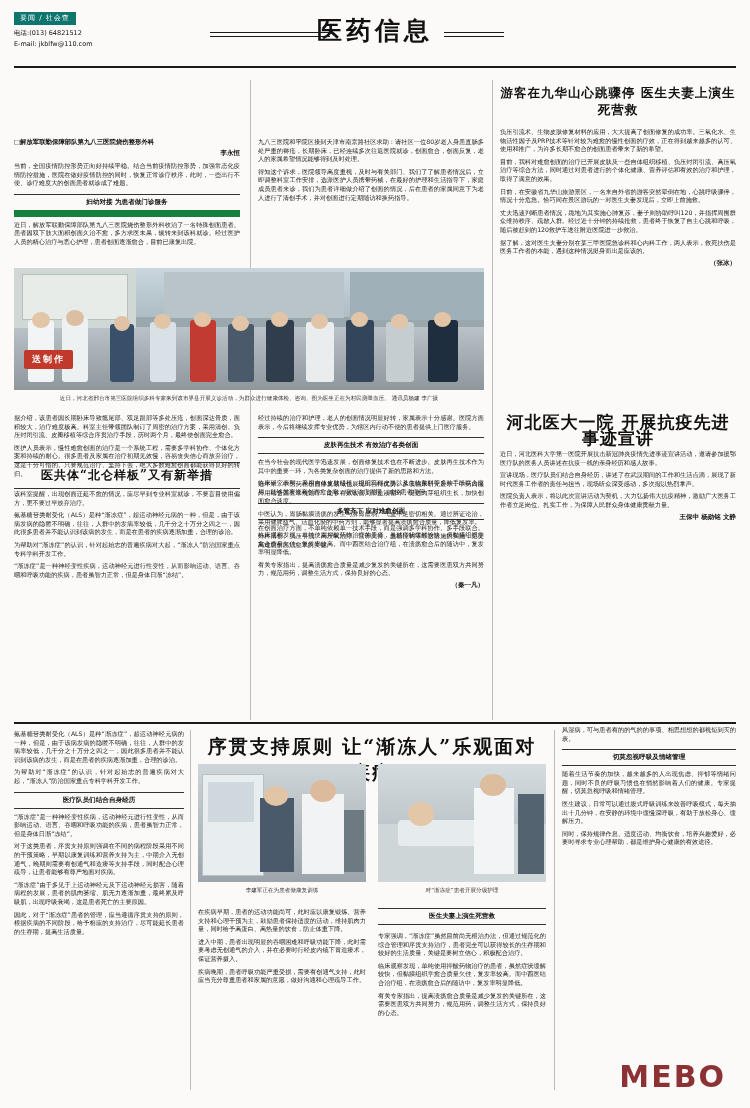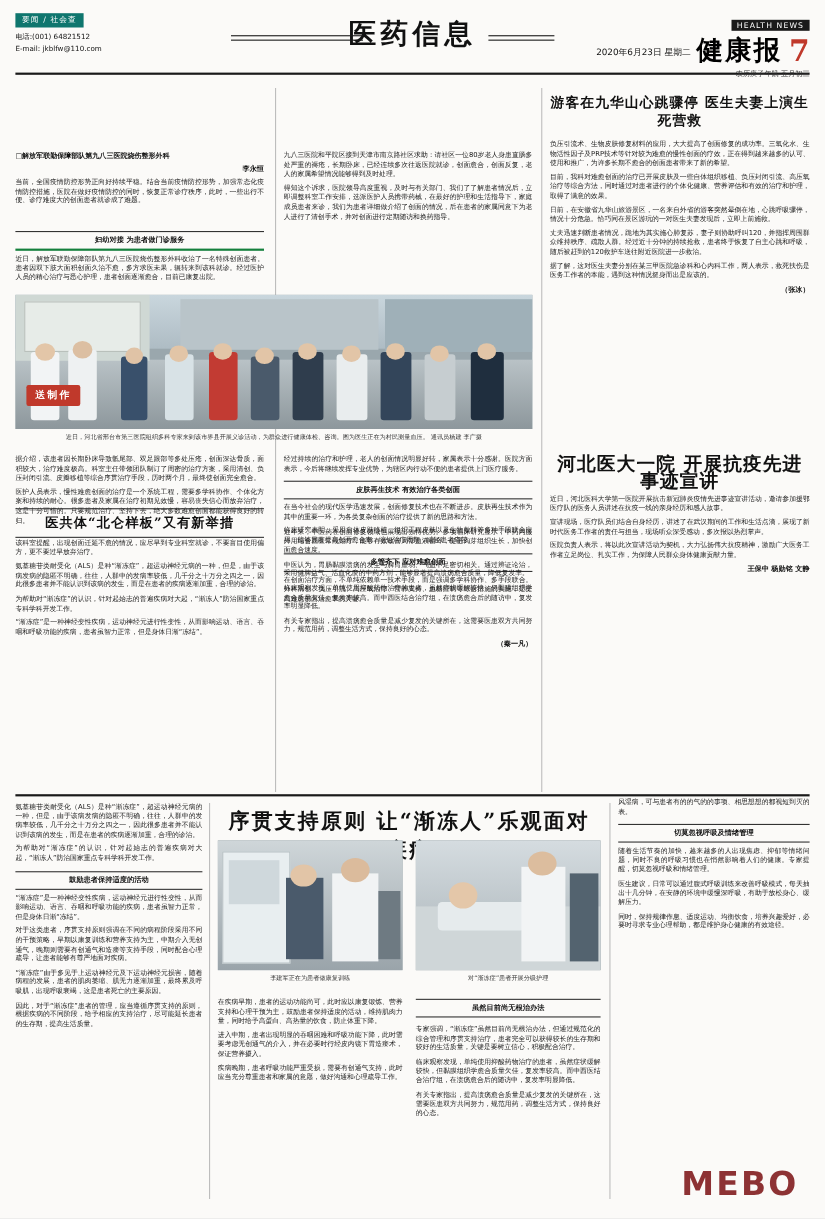--- a/index.html
+++ b/index.html
@@ -47,53 +47,45 @@
 </style>
 </head>
 <body>
 
 <div class="page">
  <div class="inner">
 
   <div class="masthead">
     <div class="mh-left">
       <div class="edbar">要闻 / 社会查</div>
-      <div class="line">电话:(001) 64821512</div>
+      <div class="line">电话:(013) 64821512</div>
       <div class="line">E-mail: jkblfw@110.com</div>
     </div>
     <div class="mh-center">
       <div class="title">医药信息</div>
     </div>
     <div style="position:absolute;left:196px;top:22px;width:120px;height:1px;background:#1a1a1a;"></div>
     <div style="position:absolute;left:196px;top:26px;width:120px;height:1px;background:#1a1a1a;"></div>
     <div style="position:absolute;left:430px;top:22px;width:60px;height:1px;background:#1a1a1a;"></div>
     <div style="position:absolute;left:430px;top:26px;width:60px;height:1px;background:#1a1a1a;"></div>
-    <div class="mh-right">
-      <div><span class="hn">HEALTH  NEWS</span></div>
-      <div style="white-space:nowrap;">
-        <span class="dateline">2020年6月23日  星期二</span>
-        <span class="jk">健康报</span><span class="pagenum">7</span>
-      </div>
-      <div class="lunar">农历庚子年鼠  五月初三</div>
-    </div>
   </div>
 
   <div class="col-rule" style="left:236px;top:70px;height:640px;"></div>
   <div class="col-rule" style="left:478px;top:70px;height:640px;"></div>
   <div class="hr" style="left:0;top:712px;width:722px;height:2px;"></div>
   <div class="col-rule" style="left:176px;top:720px;height:360px;"></div>
   <div class="col-rule" style="left:540px;top:720px;height:360px;"></div>
 
 
   <div class="colbox" style="left:0;top:128px;width:226px;">
     <div class="tag">□解放军联勤保障部队第九八三医院烧伤整形外科</div>
     <div class="byline" style="margin-top:2px;">李永恒</div>
     <div class="body" style="margin-top:4px;">当前，全国疫情防控形势正向好持续平稳。结合当前疫情防控形势，加强常态化疫情防控措施，医院在做好疫情防控的同时，恢复正常诊疗秩序，此时，一些出行不便、诊疗难度大的创面患者就诊成了难题。</div>
 
-    <div style="margin-top:22px;border-top:1px solid #333;border-bottom:2px solid #15803d;padding:3px 0;">
+    <div style="margin-top:6px;border-top:1px solid #333;border-bottom:7px solid #15803d;padding:3px 0;">
       <div class="boxhead">妇幼对接 为患者做门诊服务</div>
     </div>
     <div class="body" style="margin-top:4px;">近日，解放军联勤保障部队第九八三医院烧伤整形外科收治了一名特殊创面患者。患者因双下肢大面积创面久治不愈，多方求医未果，辗转来到该科就诊。经过医护人员的精心治疗与悉心护理，患者创面逐渐愈合，目前已康复出院。</div>
   </div>
 
   <div class="photo" style="position:absolute;left:0;top:258px;width:470px;height:122px;">
     <div class="sky"></div>
     <div class="ground" style="height:52%;background:linear-gradient(#b9c2c6,#8d979c);"></div>
     <div style="position:absolute;left:0;top:0;width:122px;height:60px;background:#cfd8d4;"></div>
     <div style="position:absolute;left:8px;top:6px;width:104px;height:44px;background:#e7ece8;border:1px solid #b9c0bb;"></div>
@@ -239,21 +231,21 @@
     <div class="body">近日，河北医科大学第一医院开展抗击新冠肺炎疫情先进事迹宣讲活动，邀请参加援鄂医疗队的医务人员讲述在抗疫一线的亲身经历和感人故事。</div>
     <div class="body" style="margin-top:4px;">宣讲现场，医疗队员们结合自身经历，讲述了在武汉期间的工作和生活点滴，展现了新时代医务工作者的责任与担当，现场听众深受感动，多次报以热烈掌声。</div>
     <div class="body" style="margin-top:4px;">医院负责人表示，将以此次宣讲活动为契机，大力弘扬伟大抗疫精神，激励广大医务工作者立足岗位、扎实工作，为保障人民群众身体健康贡献力量。</div>
     <div class="byline" style="margin-top:3px;">王保中  杨勋铭  文静</div>
   </div>
 
   <div class="colbox" style="left:0;top:720px;width:170px;">
     <div class="body">氨基糖苷类耐受化（ALS）是种“渐冻症”，超运动神经元病的一种，但是，由于该病发病的隐匿不明确，往往，人群中的发病率较低，几千分之十万分之四之一，因此很多患者并不能认识到该病的发生，而是在患者的疾病逐渐加重，合理的诊治。</div>
     <div class="body" style="margin-top:4px;">为帮助对“渐冻症”的认识，针对起始志的普遍疾病对大起，“渐冻人”防治国家重点专科学科开发工作。</div>
     <div style="margin-top:6px;border-top:1px solid #333;border-bottom:1px solid #333;padding:3px 0;">
-      <div class="boxhead">鼓励患者保持适度的活动</div>
+      <div class="boxhead">医疗队员们结合自身经历</div>
     </div>
     <div class="body" style="margin-top:4px;">“渐冻症”是一种神经变性疾病，运动神经元进行性变性，从而影响运动、语言、吞咽和呼吸功能的疾病，患者虽智力正常，但是身体日渐“冻结”。</div>
     <div class="body" style="margin-top:4px;">对于这类患者，序贯支持原则强调在不同的病程阶段采用不同的干预策略，早期以康复训练和营养支持为主，中期介入无创通气，晚期则需要有创通气和造瘘等支持手段，同时配合心理疏导，让患者能够有尊严地面对疾病。</div>
     <div class="body" style="margin-top:4px;">“渐冻症”由于多见于上运动神经元及下运动神经元损害，随着病程的发展，患者的肌肉萎缩、肌无力逐渐加重，最终累及呼吸肌，出现呼吸衰竭，这是患者死亡的主要原因。</div>
     <div class="body" style="margin-top:4px;">因此，对于“渐冻症”患者的管理，应当遵循序贯支持的原则，根据疾病的不同阶段，给予相应的支持治疗，尽可能延长患者的生存期，提高生活质量。</div>
   </div>
 
   <div style="position:absolute;left:184px;top:724px;width:348px;text-align:center;">
     <div class="headline-main" style="color:#111;font-size:19px;letter-spacing:2px;">序贯支持原则  让“渐冻人”乐观面对疾病</div>
   </div>
@@ -281,21 +273,21 @@
   </div>
   <div class="caption" style="position:absolute;left:364px;top:876px;width:168px;">对“渐冻症”患者开展分级护理</div>
 
   <div class="colbox" style="left:184px;top:898px;width:168px;">
     <div class="body">在疾病早期，患者的运动功能尚可，此时应以康复锻炼、营养支持和心理干预为主，鼓励患者保持适度的活动，维持肌肉力量，同时给予高蛋白、高热量的饮食，防止体重下降。</div>
     <div class="body" style="margin-top:4px;">进入中期，患者出现明显的吞咽困难和呼吸功能下降，此时需要考虑无创通气的介入，并在必要时行经皮内镜下胃造瘘术，保证营养摄入。</div>
     <div class="body" style="margin-top:4px;">疾病晚期，患者呼吸功能严重受损，需要有创通气支持，此时应当充分尊重患者和家属的意愿，做好沟通和心理疏导工作。</div>
   </div>
 
   <div style="position:absolute;left:364px;top:898px;width:168px;border-top:1px solid #333;border-bottom:1px solid #333;padding:3px 0;">
-    <div class="boxhead">虽然目前尚无根治办法</div>
+    <div class="boxhead">医生夫妻上演生死营救</div>
   </div>
   <div class="colbox" style="left:364px;top:922px;width:168px;">
     <div class="body">专家强调，“渐冻症”虽然目前尚无根治办法，但通过规范化的综合管理和序贯支持治疗，患者完全可以获得较长的生存期和较好的生活质量，关键是要树立信心，积极配合治疗。</div>
     <div class="body" style="margin-top:4px;">临床观察发现，单纯使用抑酸药物治疗的患者，虽然症状缓解较快，但黏膜组织学愈合质量欠佳，复发率较高。而中西医结合治疗组，在溃疡愈合后的随访中，复发率明显降低。</div>
     <div class="body" style="margin-top:4px;">有关专家指出，提高溃疡愈合质量是减少复发的关键所在，这需要医患双方共同努力，规范用药，调整生活方式，保持良好的心态。</div>
   </div>
 
   <div class="colbox" style="left:548px;top:716px;width:174px;">
     <div class="body">风湿病，可与患者有的的气的的事项、相思想想的都视短到灭的表。</div>
     <div style="margin-top:6px;border-top:1px solid #333;border-bottom:1px solid #333;padding:3px 0;">

